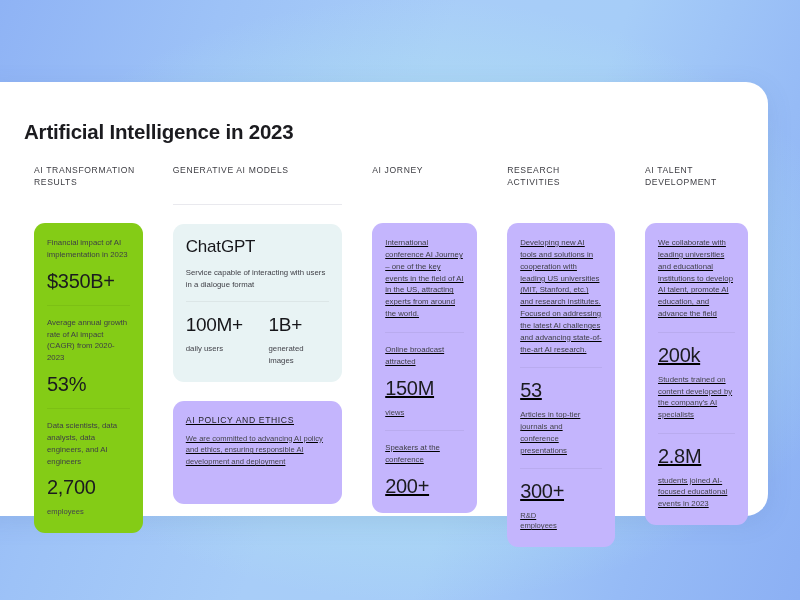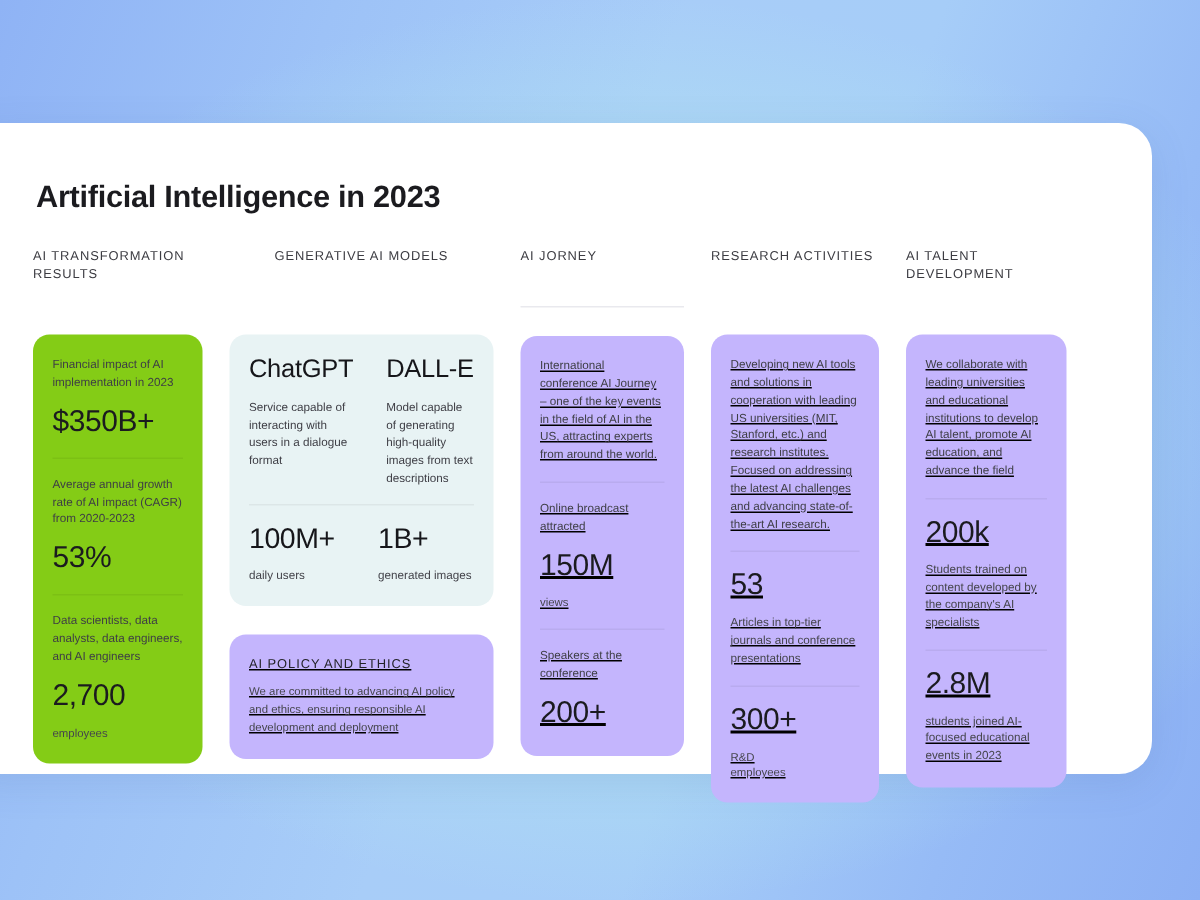--- a/index.html
+++ b/index.html
@@ -41,23 +41,23 @@
   
   .columns {
     position: absolute;
     left: 40px;
     top: 82px;
     width: 726px;
     height: 340px;
     display: flex;
     gap: 18px;
   }
-  .col { display: flex; flex-direction: column; }
+  .col { display: flex; flex-direction: column; margin-left: 12px; }
   .col-1 { width: 113px; }
-  .col-2 { width: 176px; align-items: center; }
+  .col-2 { width: 176px; }
   .col-3 { width: 109px; }
   .col-4 { width: 112px; }
   .col-5 { width: 107px; }
 
   .col-head {
     font-size: 8.6px;
     letter-spacing: 0.62px;
     color: #3c3c42;
     line-height: 1.42;
     text-transform: uppercase;
@@ -210,24 +210,20 @@
     <div class="col col-2">
       <div class="col-head">GENERATIVE AI MODELS</div>
       <div class="col-rule"></div>
 
       <div class="card card-mint">
         <div class="brand-grid">
           <div class="brand-cell">
             <div class="brand-name">ChatGPT</div>
             <div class="desc">Service capable of interacting with users in a dialogue format</div>
           </div>
-          <div class="brand-cell">
-            <div class="brand-name">DALL-E</div>
-            <div class="desc">Model capable of generating high-quality images from text descriptions</div>
-          </div>
         </div>
 
         <div class="brand-divider"></div>
 
         <div class="brand-grid">
           <div class="brand-cell">
             <div class="brand-stat">100M+</div>
             <div class="brand-sub">daily users</div>
           </div>
           <div class="brand-cell">

